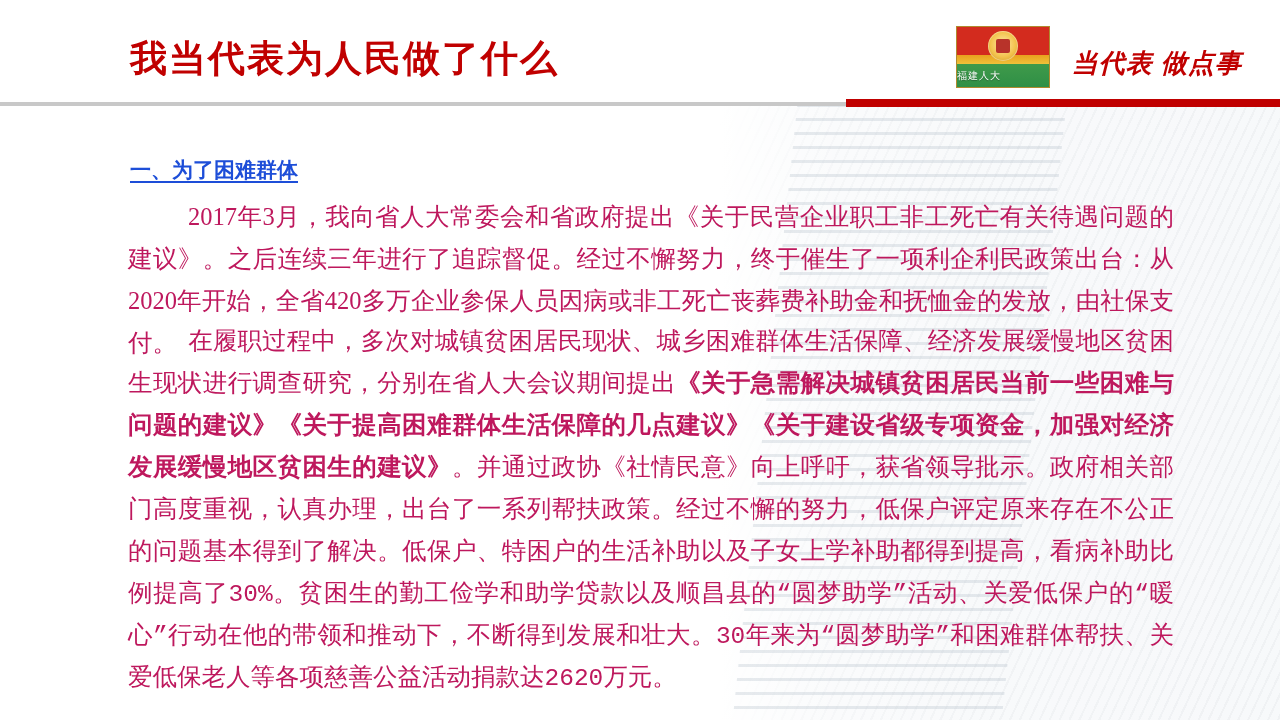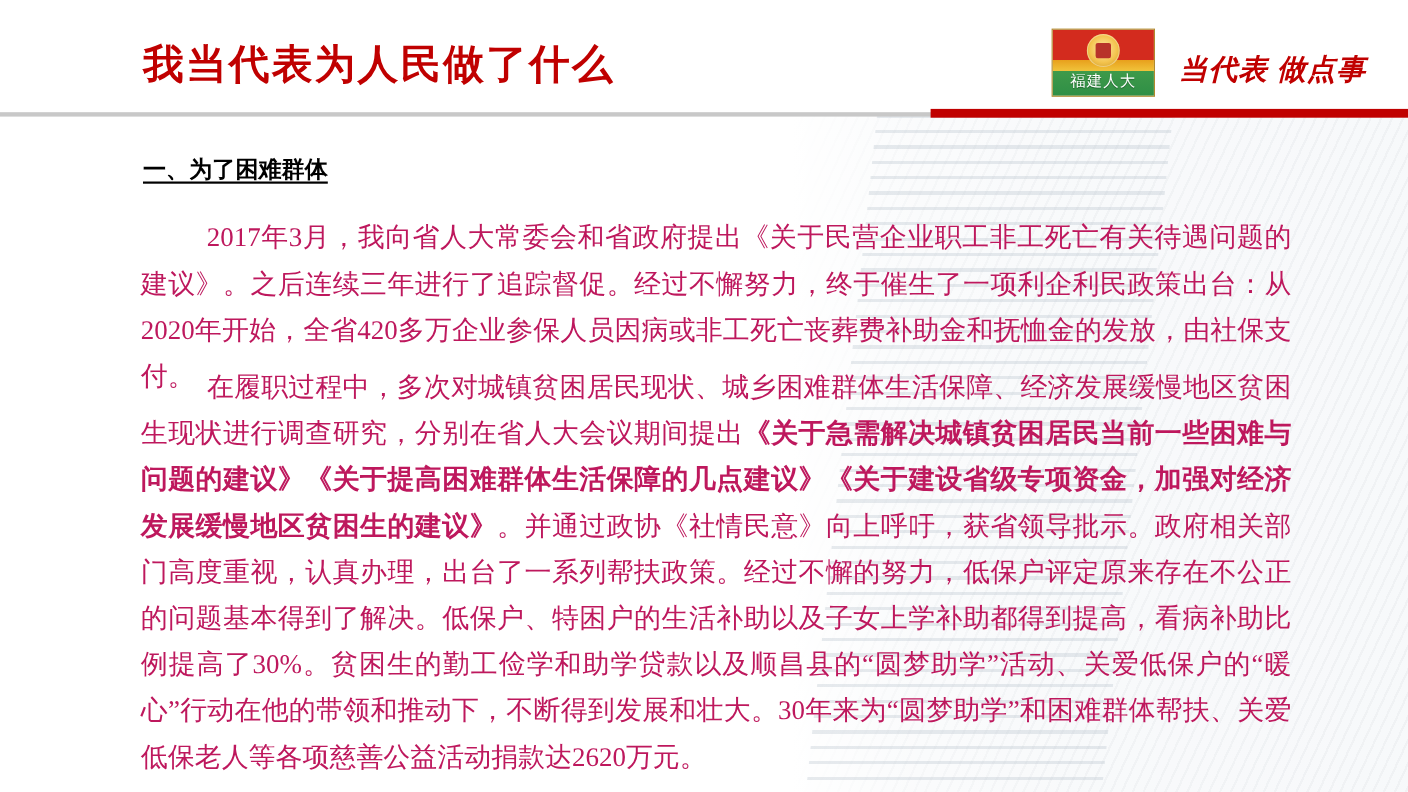--- a/index.html
+++ b/index.html
@@ -97,22 +97,21 @@
     width: 14px;
     height: 14px;
     border-radius: 2px;
     background: #b8332a;
   }
   .header-logo .logo-text {
     position: absolute;
     left: 0;
     right: 0;
     bottom: 4px;
-    text-align: center;
-    font-size: 14px;
+    font-size: 10px;
     color: #ffffff;
     letter-spacing: 1px;
     font-family: "Liberation Sans", "DejaVu Sans", sans-serif;
     text-shadow: 0 1px 1px rgba(0,0,0,0.35);
   }
   .header-brand {
     position: absolute;
     right: 38px;
     top: 46px;
     font-size: 26px;
@@ -141,45 +140,45 @@
 
   
   .content {
     position: relative;
     z-index: 2;
     padding: 0;
   }
   .section-heading {
     position: absolute;
     left: 130px;
-    top: 36px;
+    top: 52px;
     font-size: 21px;
     font-weight: bold;
-    color: #000000;
+    color: #1d4ed8;
     text-decoration: underline;
     text-underline-offset: 4px;
     font-family: "Liberation Sans", "DejaVu Sans", sans-serif;
   }
   .para {
     position: absolute;
     left: 128px;
     width: 1046px;
     font-size: 24.5px;
     line-height: 42px;
     color: #be185d;
     text-align: justify;
     text-justify: inter-ideograph;
     font-family: "Liberation Serif", "DejaVu Serif", serif;
   }
   .para .indent {
     display: inline-block;
     width: 60px;
   }
   .para-1 { top: 92px; }
-  .para-2 { top: 228px; }
+  .para-2 { top: 218px; font-family: Liberation Mono, monospace; }
   .bold-title {
     font-weight: bold;
   }
 </style>
 </head>
 <body>
 
 <div class="slide">
 
   <div class="bg-photo"></div>

